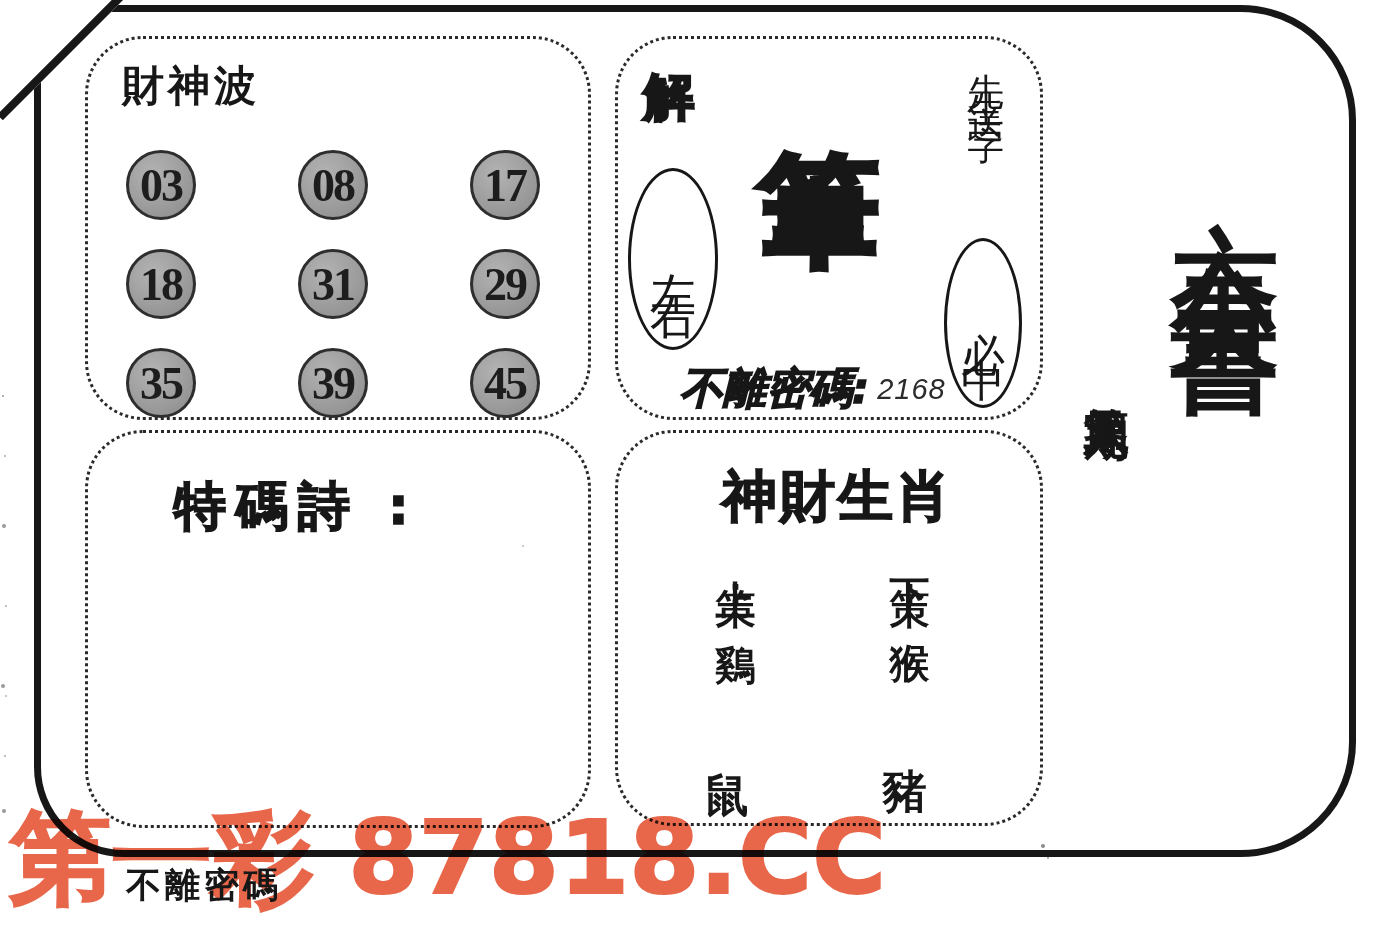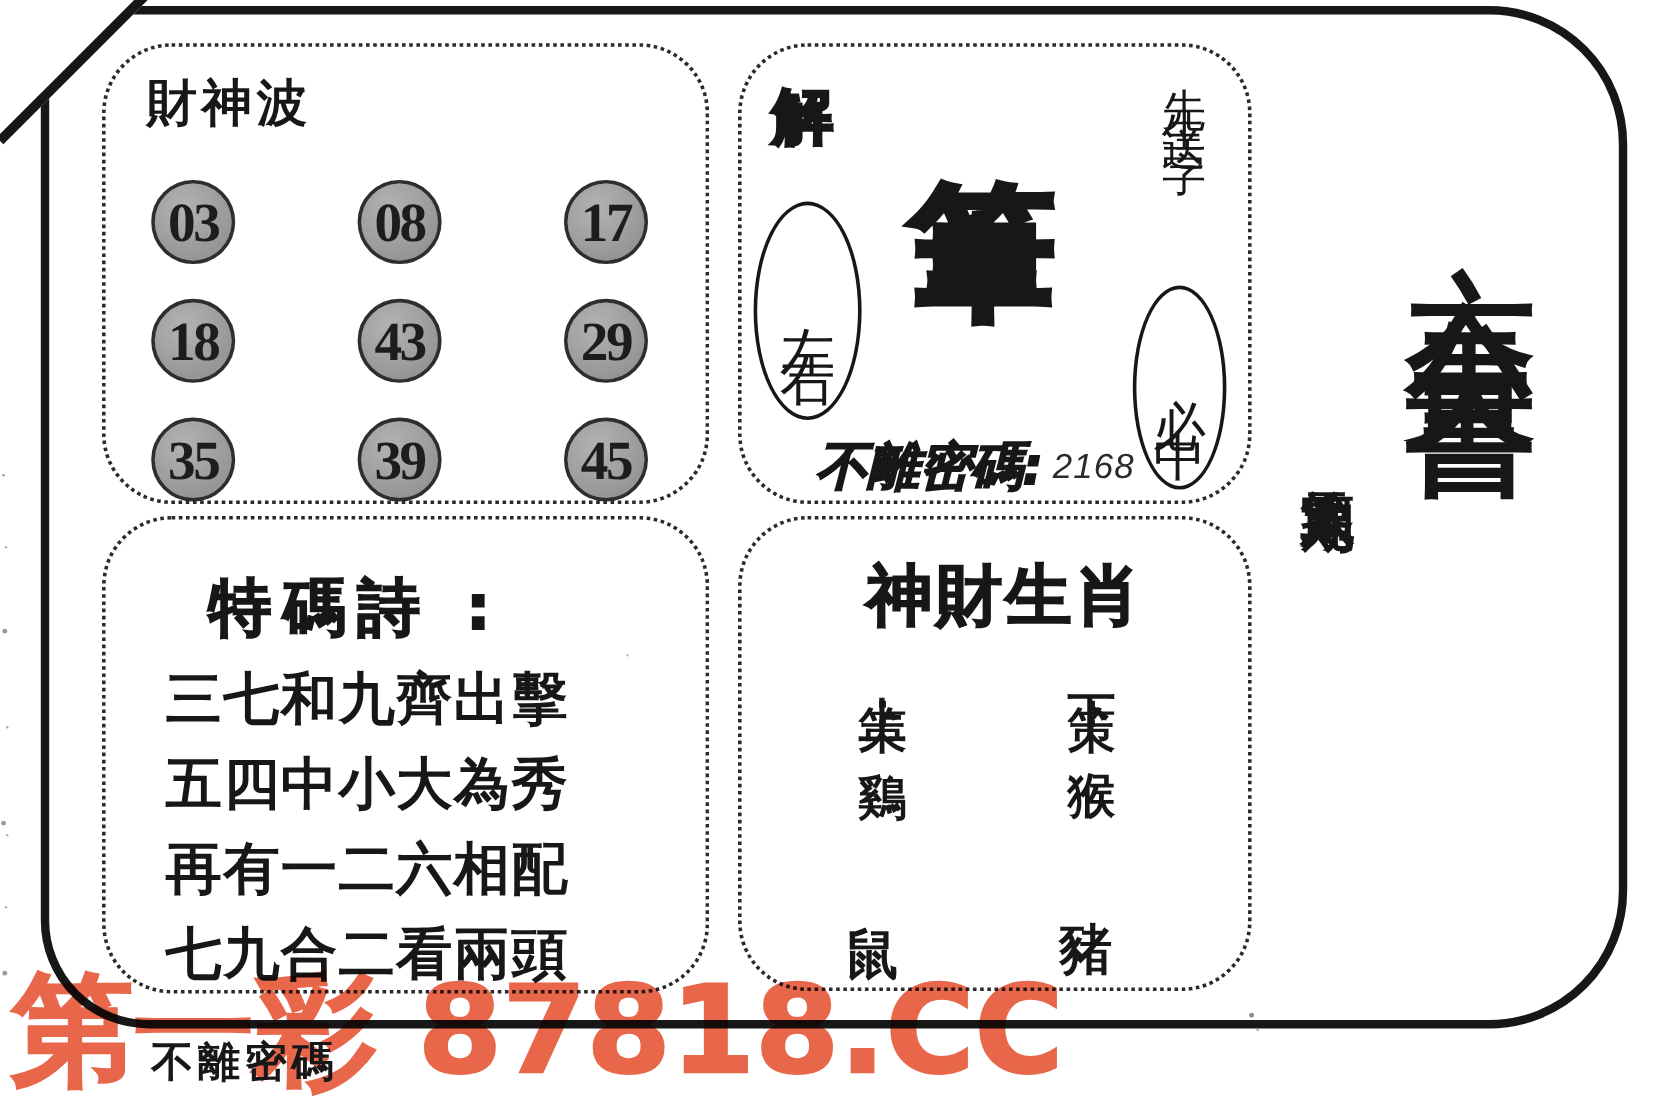--- a/index.html
+++ b/index.html
@@ -105,21 +105,21 @@
   <div class="frame"></div>
   <div class="chamfer"></div>
 
   <div class="dbox box-caishen"></div>
   <div class="abs caishen-title">財神波</div>
   <div class="abs ball-grid">
     <div class="ball">03</div>
     <div class="ball">08</div>
     <div class="ball">17</div>
     <div class="ball">18</div>
-    <div class="ball">43</div>
+    <div class="ball">31</div>
     <div class="ball">29</div>
     <div class="ball">35</div>
     <div class="ball">39</div>
     <div class="ball">45</div>
   </div>
 
   <div class="dbox box-riddle"></div>
   <div class="abs brush solve-label">解</div>
   <div class="abs ellipse dir-ellipse">
     <span class="vert">左右</span>
@@ -132,26 +132,20 @@
   <div class="abs code-line">
     <span class="brush code-label">不離密碼:</span>
     <span class="code-value">2168</span>
   </div>
 
   <div class="abs vert main-title">六合天書</div>
   <div class="abs vert issue-label">第零八九期</div>
 
   <div class="dbox box-poem"></div>
   <div class="abs brush poem-title">特碼詩 :</div>
-  <div class="abs poem-lines">
-    <div>三七和九齊出擊</div>
-    <div>五四中小大為秀</div>
-    <div>再有一二六相配</div>
-    <div>七九合二看兩頭</div>
-  </div>
 
   <div class="dbox box-zodiac"></div>
   <div class="abs brush zodiac-title">神財生肖</div>
   <div class="abs vert z-col z-upper">上策：鷄</div>
   <div class="abs vert z-col z-lower">下策：猴</div>
   <div class="abs z-extra z-extra-upper">鼠</div>
   <div class="abs z-extra z-extra-lower">豬</div>
 
   <div class="abs watermark">第一彩 87818.CC</div>
   <div class="abs publisher">不離密碼</div>

